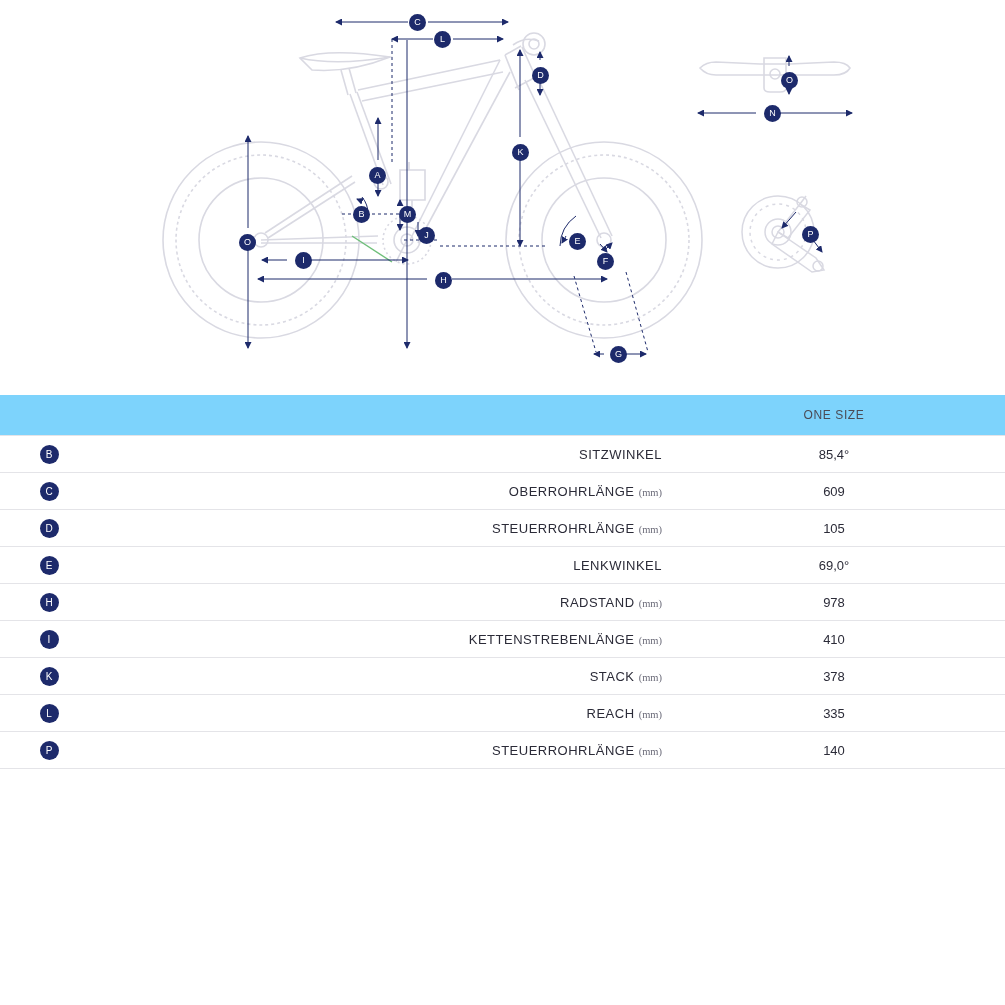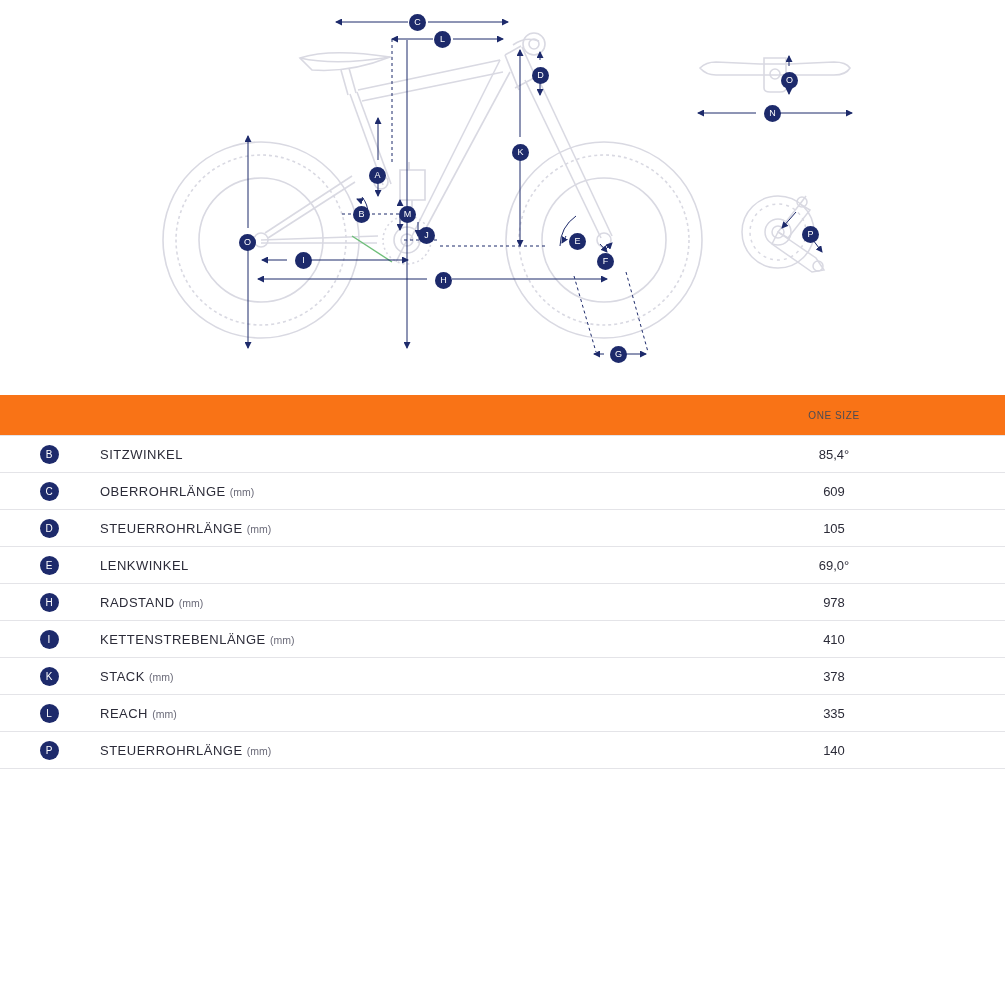--- a/index.html
+++ b/index.html
@@ -52,24 +52,24 @@
     letter-spacing: 0.2px;
   }
 
   
   .geo-table {
     width: 1005px;
     border-collapse: collapse;
     font-family: "Liberation Sans", sans-serif;
   }
   .geo-table thead th {
-    background: #f97316;
+    background: #7dd3fc;
     height: 38px;
     font-weight: normal;
-    font-size: 10px;
+    font-size: 12px;
     color: #4b4b55;
     letter-spacing: 0.6px;
   }
   .geo-table thead th.col-badge {
     width: 96px;
   }
   .geo-table thead th.col-name {
     text-align: left;
   }
   .geo-table thead th.col-value {
@@ -100,25 +100,27 @@
     color: #ffffff;
     font-size: 10px;
     line-height: 19px;
     text-align: center;
   }
   td.cell-name {
     padding-left: 2px;
     letter-spacing: 0.5px;
     font-size: 13.5px;
     color: #333340;
+    text-align: right;
   }
   td.cell-name .unit {
     font-size: 10.5px;
     color: #6a6a78;
     letter-spacing: 0;
+    font-family: Liberation Serif, serif;
   }
   td.cell-value {
     width: 340px;
     text-align: center;
     font-size: 13.5px;
     color: #333340;
   }
 </style>
 </head>
 <body>

